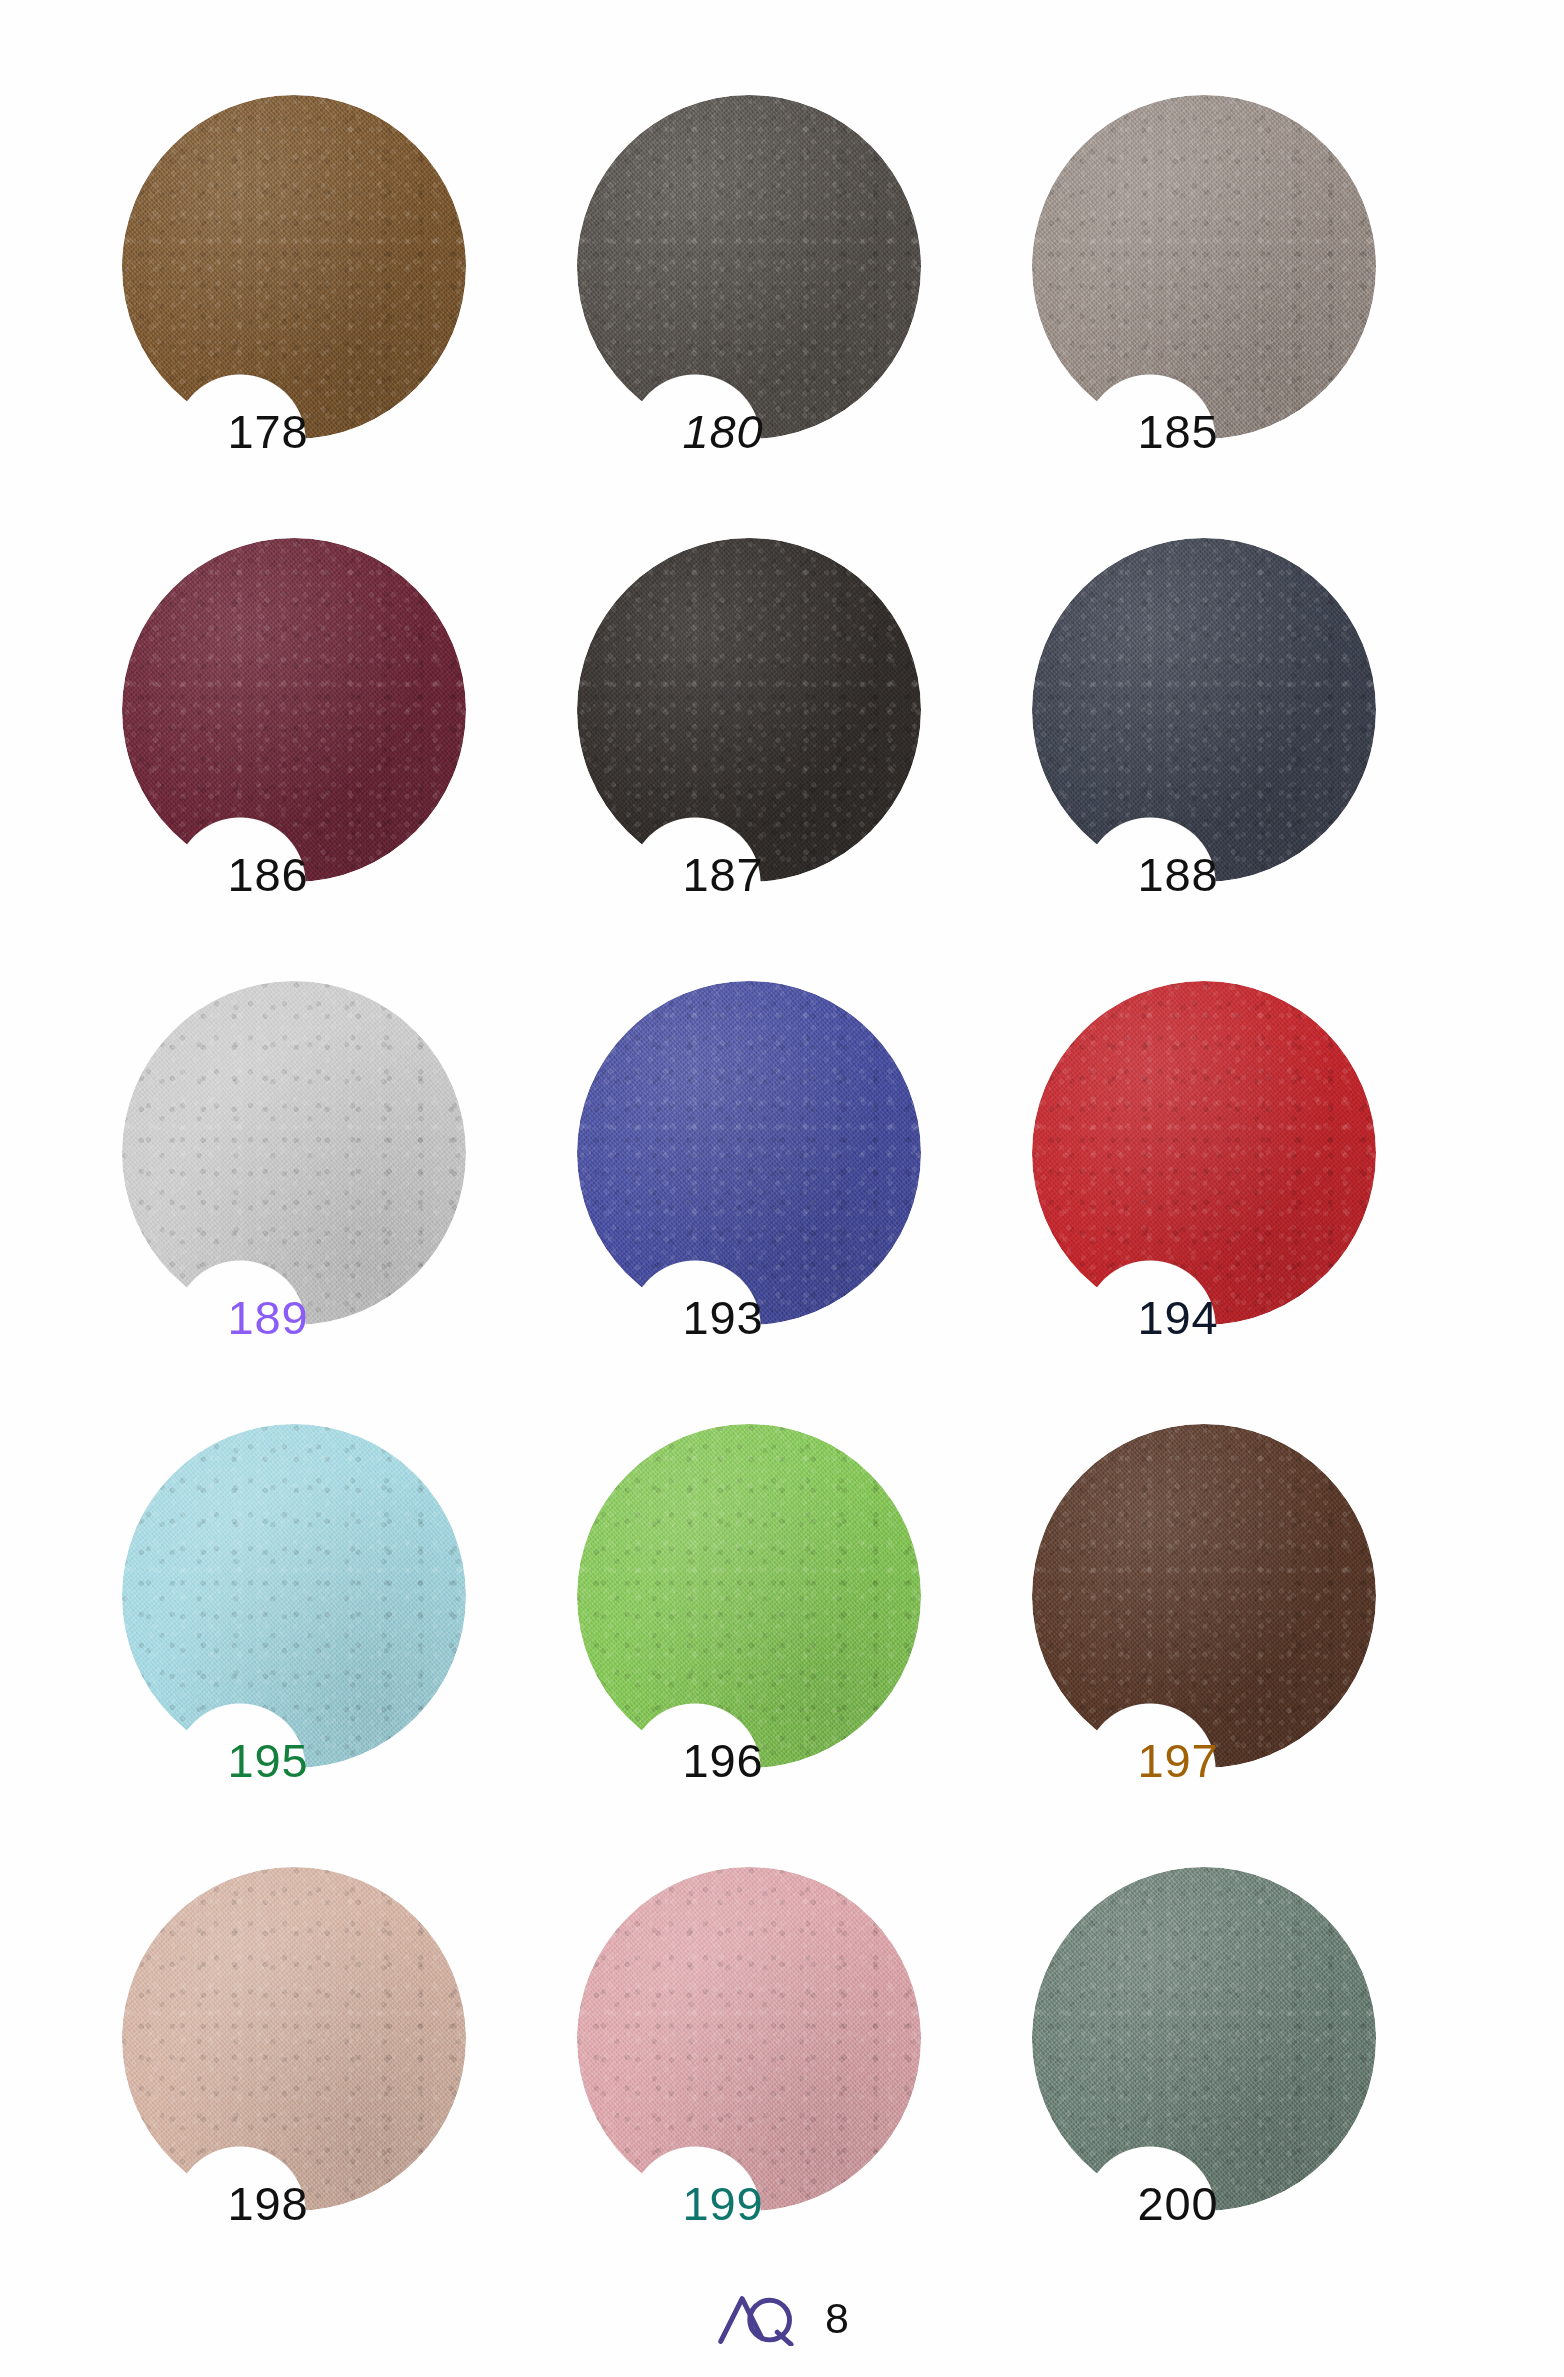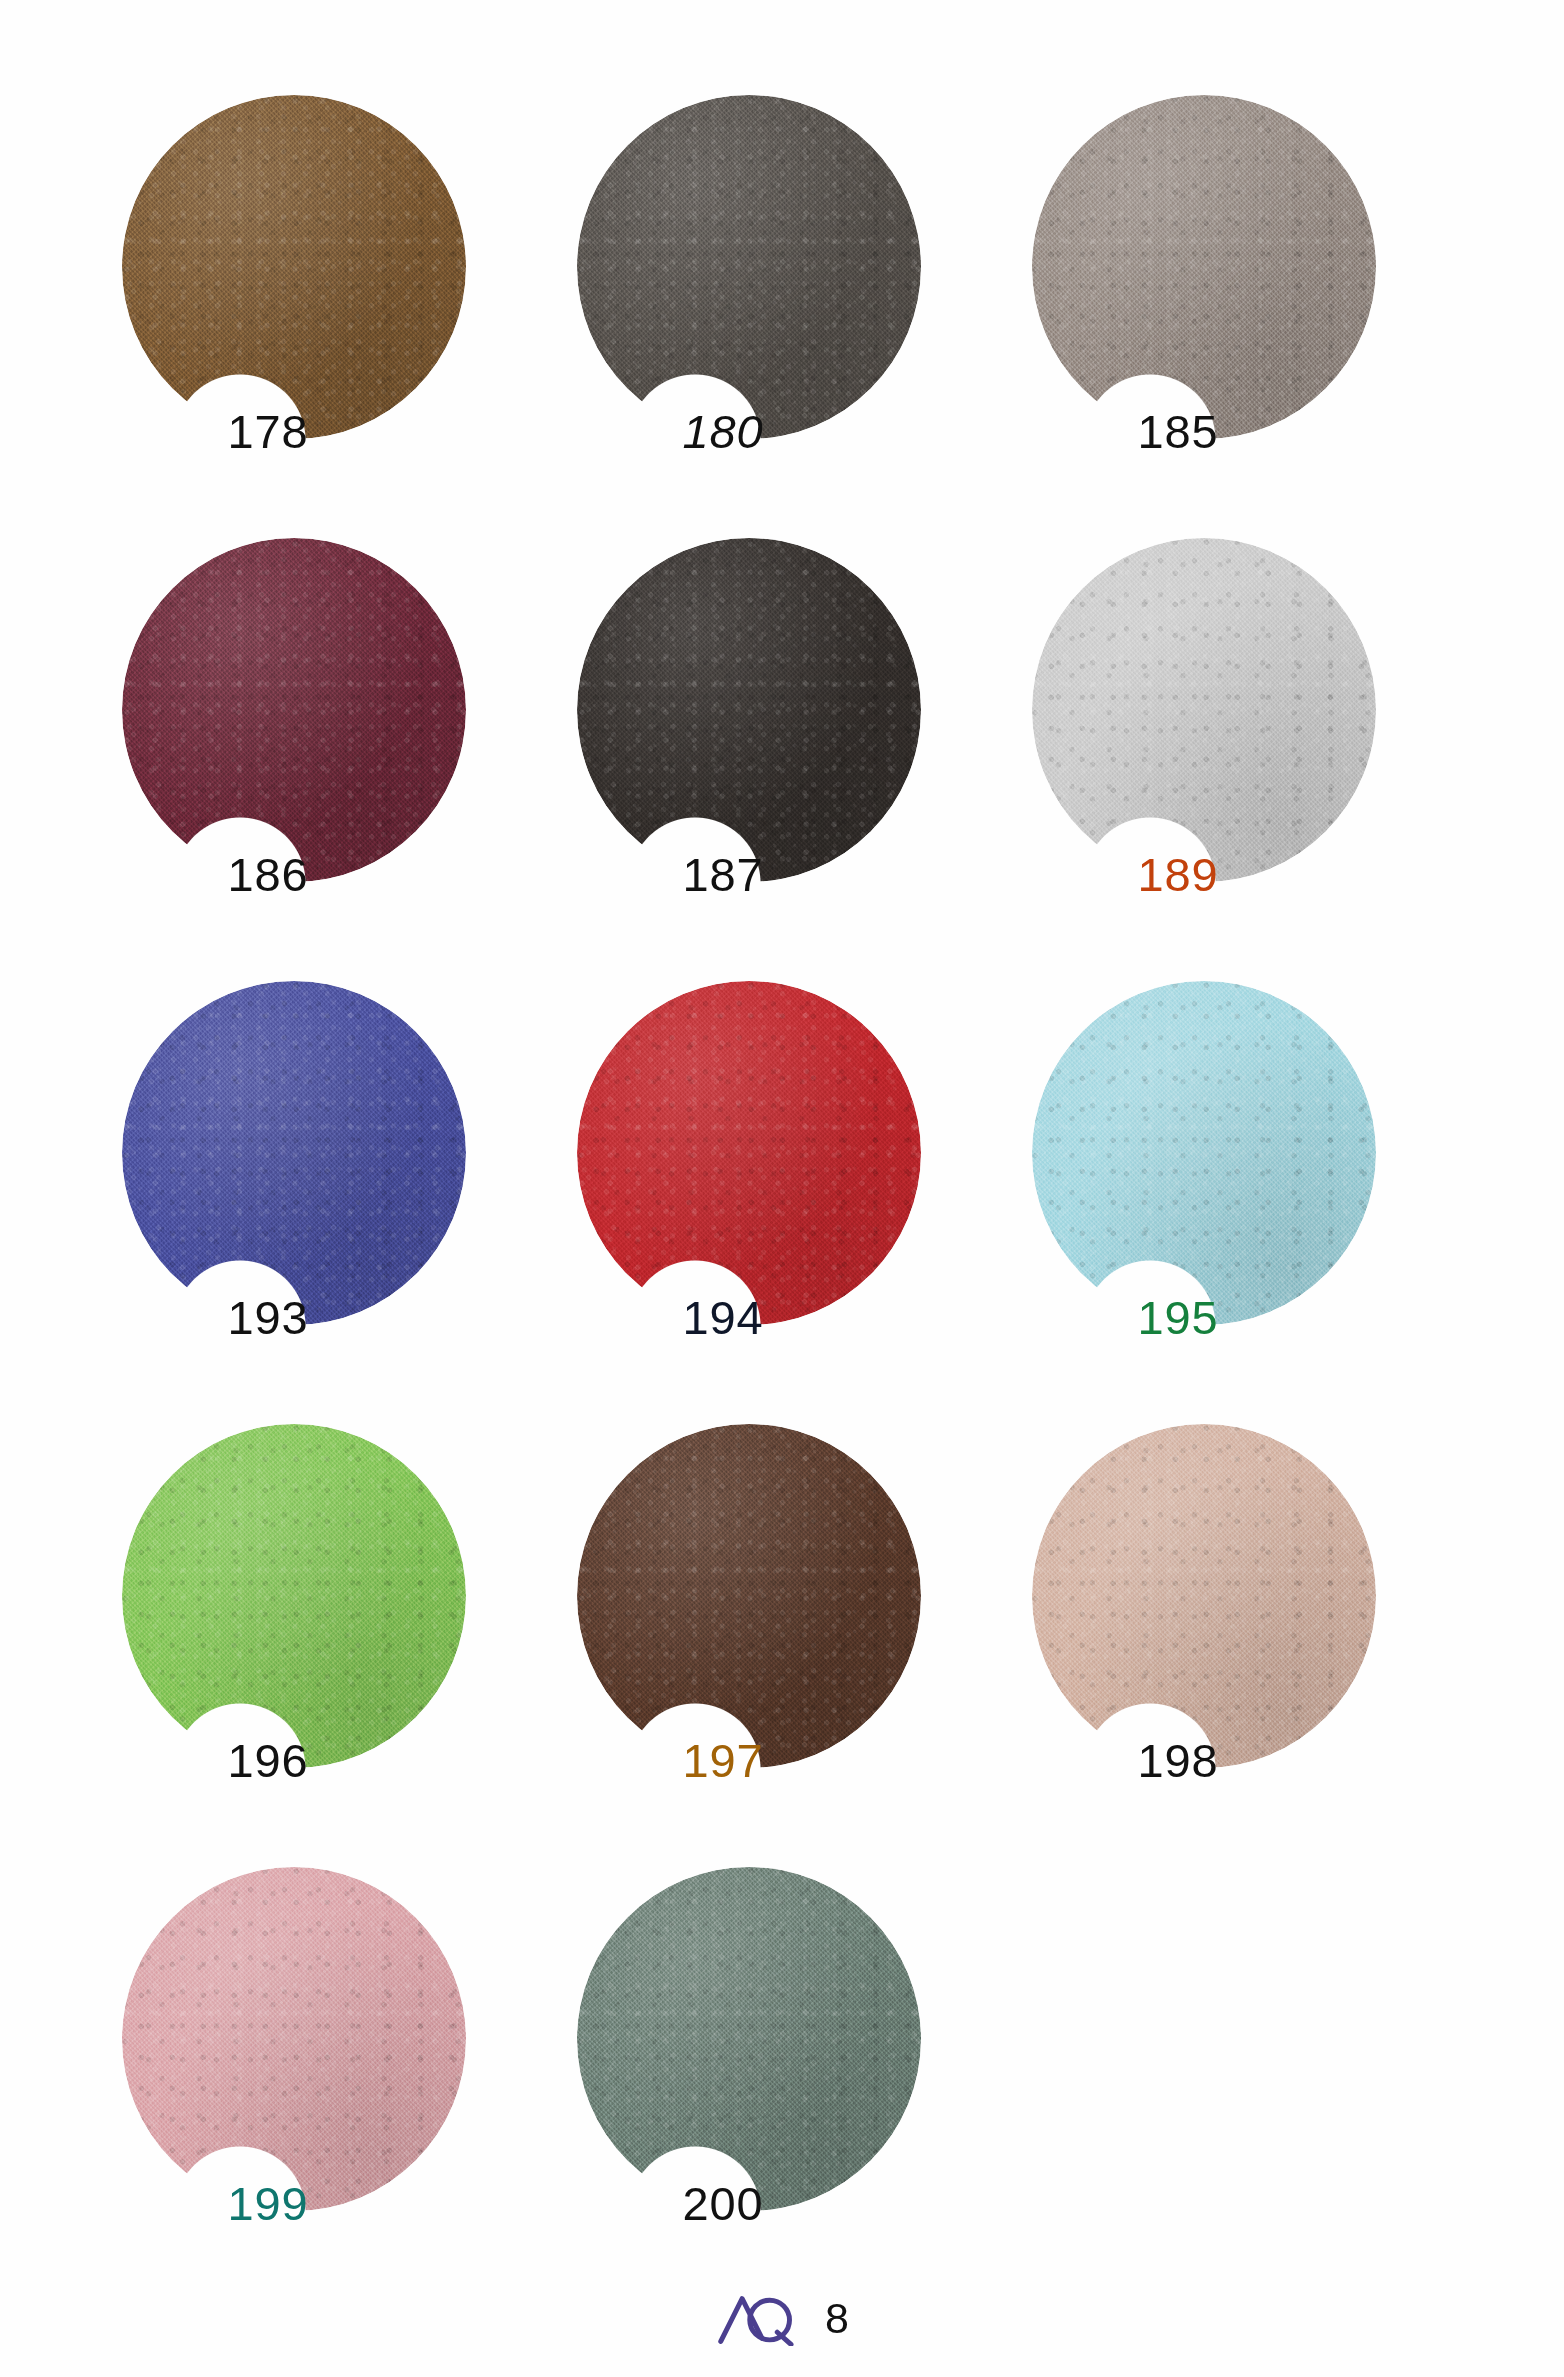--- a/index.html
+++ b/index.html
@@ -158,26 +158,34 @@
       </div>
       <div class="swatch-cell">
         <div class="swatch-disc" style="background-color: rgb(52, 47, 44);">
           <div class="shade"></div>
           <div class="grain"></div>
           <div class="tex"></div>
         </div>
         <div class="swatch-label" style="color: rgb(17, 17, 17);">187</div>
       </div>
       <div class="swatch-cell">
+        <div class="swatch-disc" style="background-color: rgb(62, 67, 80);">
+          <div class="shade"></div>
+          <div class="grain"></div>
+          <div class="tex"></div>
+        </div>
+        <div class="swatch-label" style="color: rgb(17, 17, 17);">188</div>
+      </div>
+      <div class="swatch-cell">
         <div class="swatch-disc" style="background-color: rgb(205, 205, 205);">
           <div class="shade"></div>
           <div class="grain"></div>
           <div class="tex"></div>
         </div>
-        <div class="swatch-label" style="color: #c2410c; text-align: center;">189</div>
+        <div class="swatch-label" style="color: #8b5cf6; text-align: center;">189</div>
       </div>
       <div class="swatch-cell">
         <div class="swatch-disc" style="background-color: rgb(74, 80, 160);">
           <div class="shade"></div>
           <div class="grain"></div>
           <div class="tex"></div>
         </div>
         <div class="swatch-label" style="color: rgb(17, 17, 17);">193</div>
       </div>
       <div class="swatch-cell">

